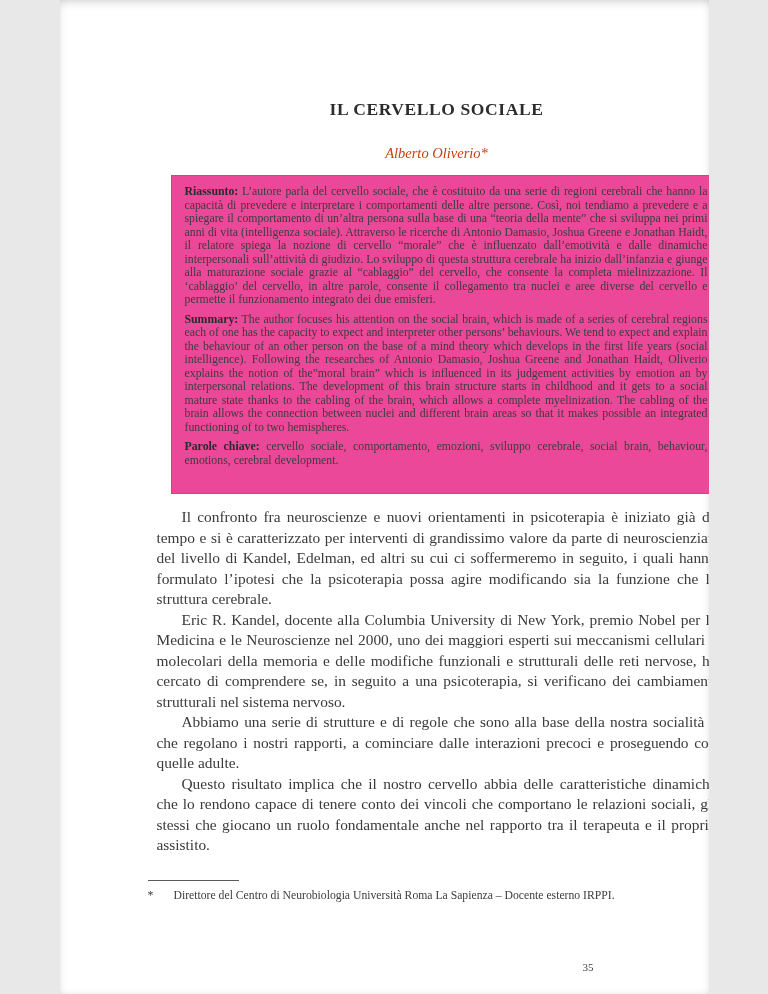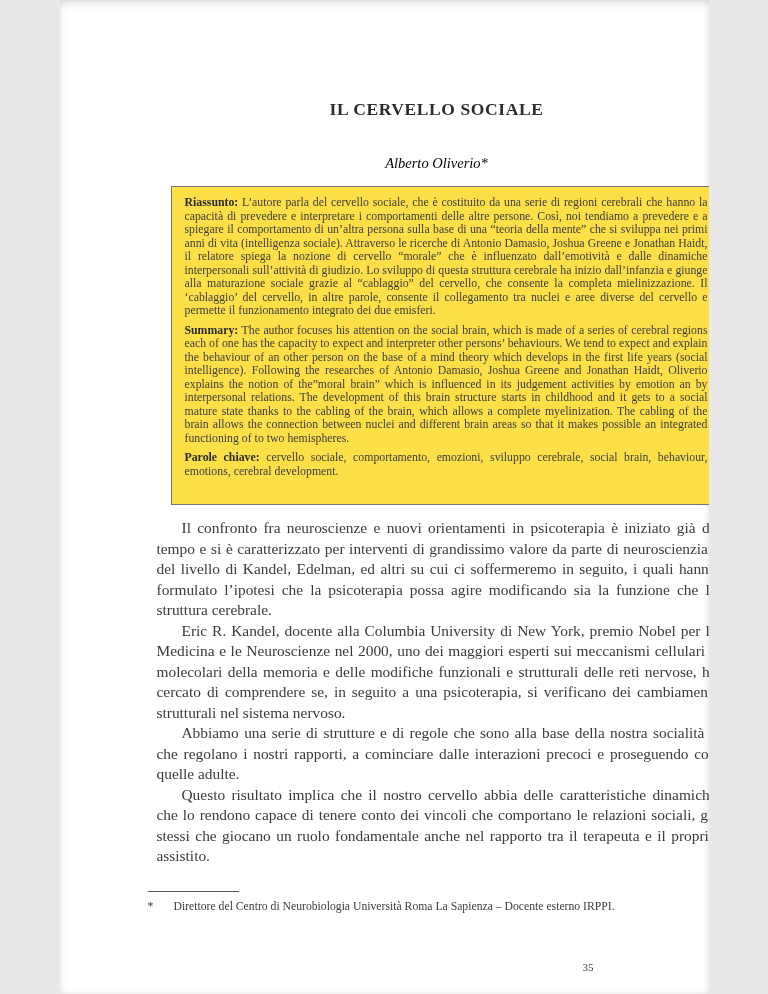--- a/index.html
+++ b/index.html
@@ -30,33 +30,33 @@
   .title {
     margin: 0;
     padding-top: 99px;
     text-align: center;
     font-size: 17.5px;
     font-weight: bold;
     letter-spacing: 0.6px;
     color: #2c2c2c;
   }
   .author {
-    margin: 14px;
+    margin: 4px;
     padding-top: 21px;
     text-align: center;
     font-style: italic;
     font-size: 14.5px;
-    color: #000000;
+    color: #c2410c;
   }
   .abstract-box {
     box-sizing: border-box;
     margin-top: 13px;
     margin-left: 14px;
     width: 551px;
-    background: #fde047;
+    background: #ec4899;
     border: 1.5px solid #757575;
     padding: 9px 13px 8px 13px;
   }
   .abstract-box p {
     margin: 0 0 6px 0;
     font-size: 11.8px;
     line-height: 13.5px;
     text-align: justify;
     color: #3c3c3c;
   }

